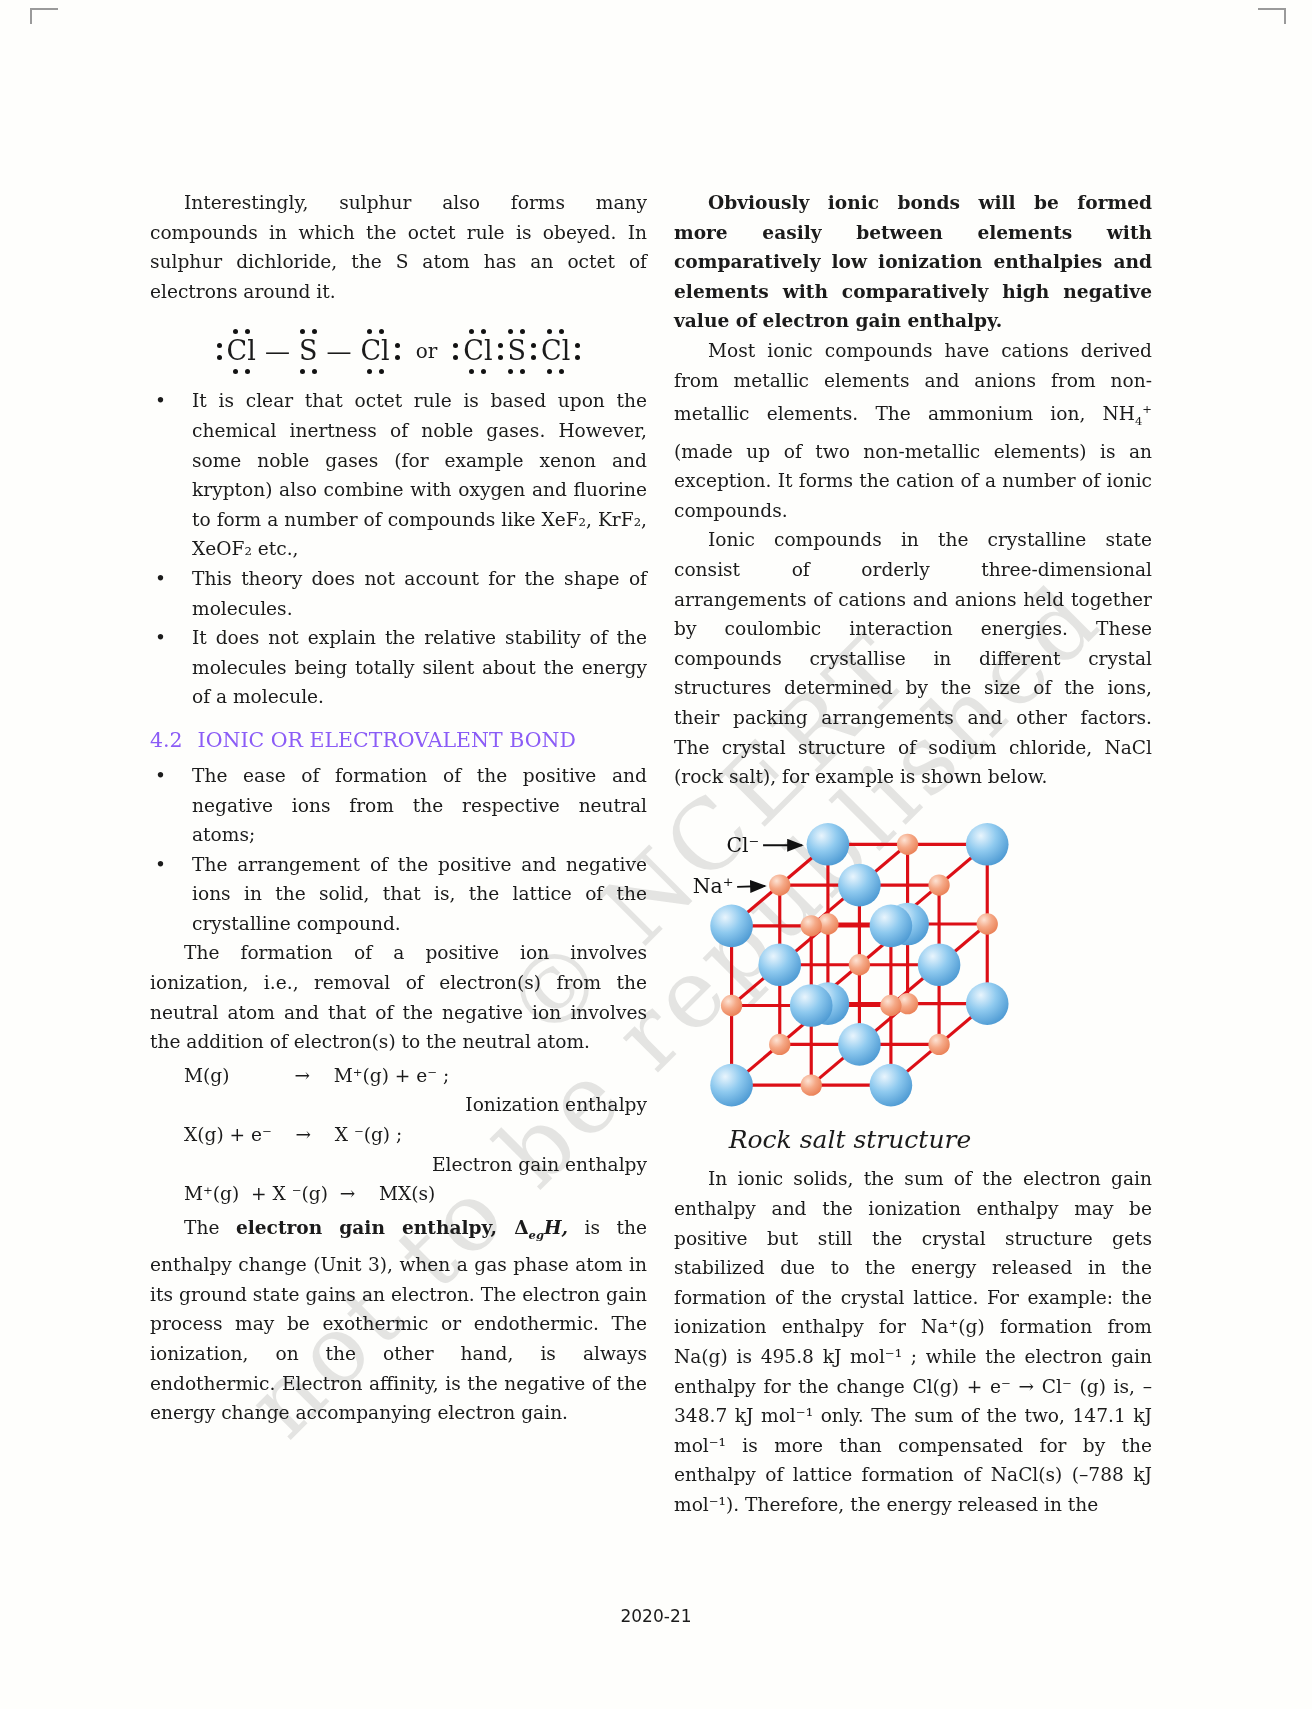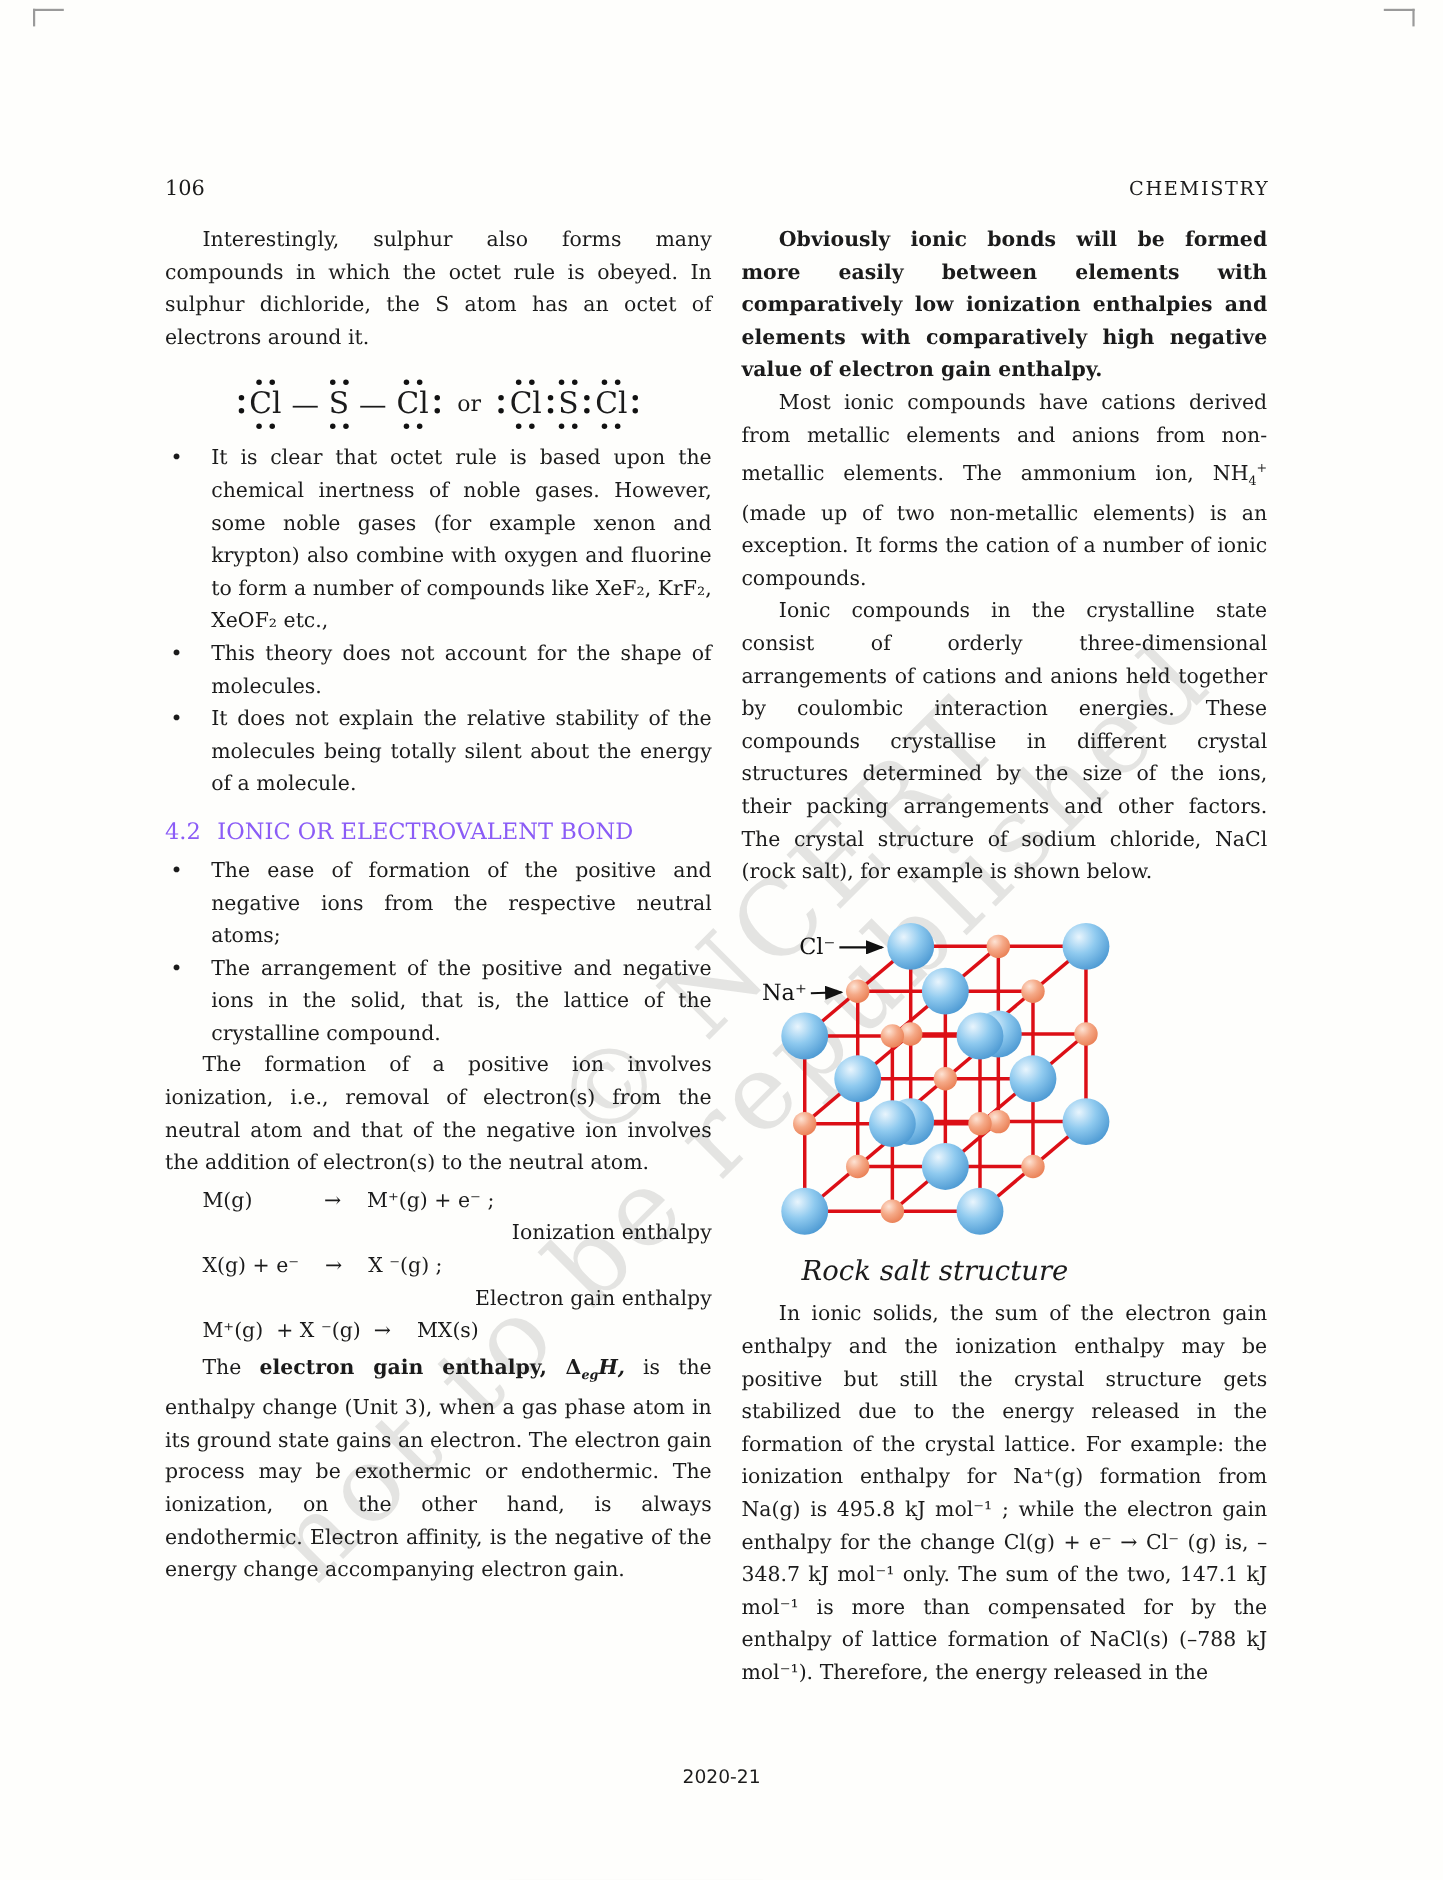--- a/index.html
+++ b/index.html
@@ -15,21 +15,21 @@
   .wm1{left:445px;top:782px;transform:rotate(-45deg);}
   .wm2{left:95px;top:955px;transform:rotate(-45deg);}
   
   .header-row{position:absolute;top:160px;left:150px;width:1004px;display:flex;
               justify-content:space-between;align-items:baseline;z-index:2;}
   .pageno{font-size:19px;}
   .runhead{font-size:17.5px;letter-spacing:1.5px;}
   .footer{position:absolute;top:1606px;left:0;width:100%;text-align:center;
           font-family:"DejaVu Sans","Liberation Sans",sans-serif;font-size:17px;z-index:2;}
   
-  .col{position:absolute;top:204px;z-index:1;}
+  .col{position:absolute;top:188px;z-index:1;}
   .col-left{left:150px;width:497px;}
   .col-right{left:674px;width:478px;}
   .body{font-size:18.6px;line-height:29.6px;text-align:justify;margin:0;}
   .ind{text-indent:34px;}
   .bold-para{font-weight:bold;}
   sub{font-size:0.62em;}
   sup{font-size:0.62em;}
   .bi{font-weight:bold;font-style:italic;}
   .it{font-style:italic;}
   
@@ -62,24 +62,20 @@
 <body>
 
 <div class="page">
 
   <div class="tick tl"></div>
   <div class="tick tr"></div>
 
   <div class="wm wm1">© NCERT</div>
   <div class="wm wm2">not to be republished</div>
 
-  <div class="header-row">
-    <span class="pageno">106</span>
-    <span class="runhead">CHEMISTRY</span>
-  </div>
 
   <div class="col col-left">
     <p class="body ind">Interestingly, sulphur also forms many compounds in which the octet rule is obeyed. In sulphur dichloride, the S atom has an octet of electrons around it.</p>
 
     <div class="lewis">
         <span class="lw-unit">
           <span class="lw-vp">
             <span class="lw-dot"></span>
             <span class="lw-dot"></span>
           </span>

